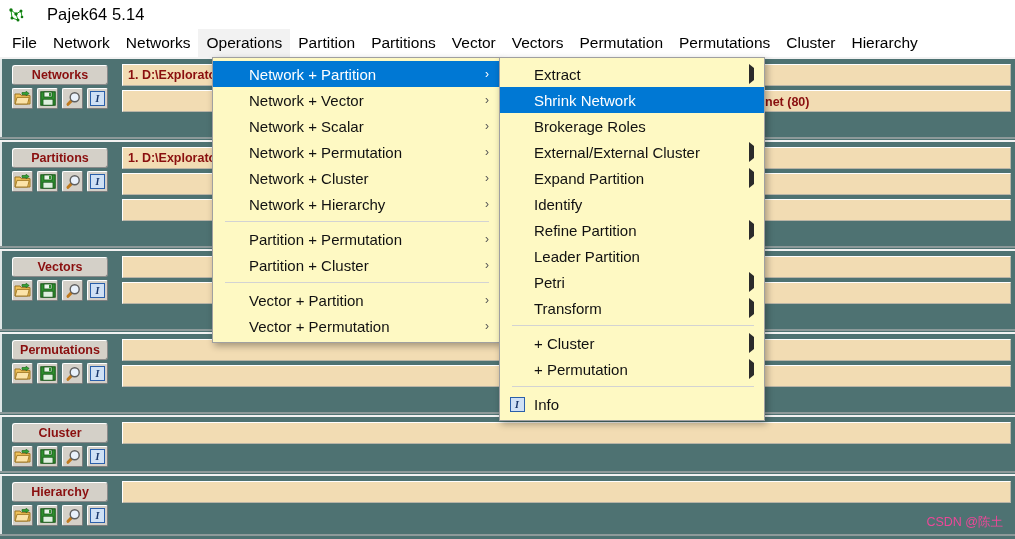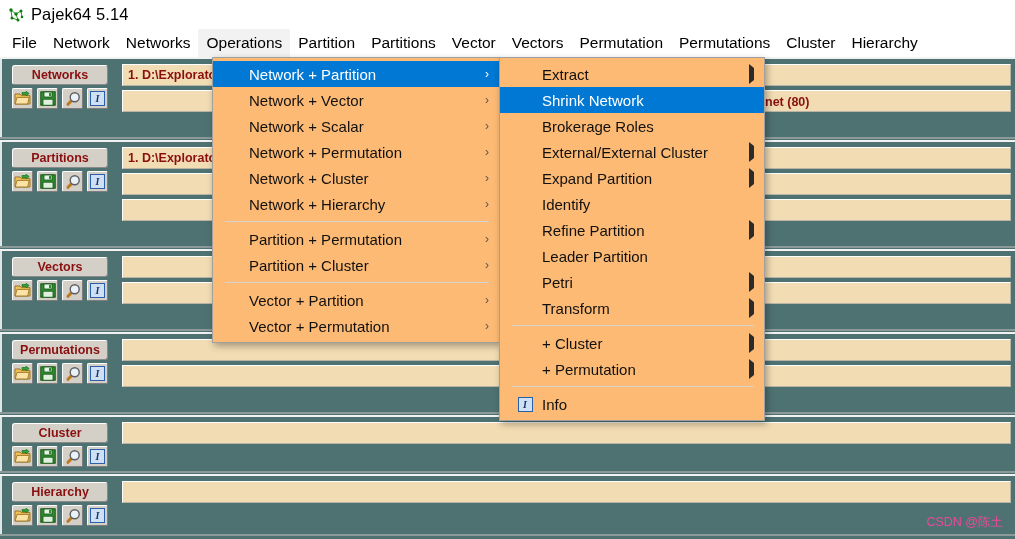--- a/index.html
+++ b/index.html
@@ -19,20 +19,21 @@
 
   
   .titlebar {
     position: absolute;
     left: 0; top: 0;
     width: 1015px; height: 29px;
     background: #ffffff;
     display: flex;
     align-items: center;
     padding-left: 7px;
+    gap: 16px;
   }
   .app-icon {
     width: 18px; height: 18px;
     position: relative;
     margin-right: 6px;
     flex: 0 0 auto;
   }
   .app-icon svg { display: block; }
   .app-title {
     font-size: 16.5px;
@@ -149,21 +150,21 @@
     color: #8a0f0f;
     overflow: hidden;
     white-space: nowrap;
     cursor: text;
   }
   .field.empty { color: transparent; }
 
   
   .popup {
     position: absolute;
-    background: #fdba74;
+    background: #fef9c3;
     border: 1px solid #a0a0a0;
     box-shadow: 2px 3px 7px rgba(0,0,0,0.32);
     padding: 3px 0;
     font-size: 15px;
     z-index: 60;
   }
   .popup-row {
     display: flex;
     align-items: center;
     height: 26px;
@@ -199,21 +200,21 @@
     height: 1px;
     background: #d3d3d3;
     margin: 4px 10px 4px 12px;
   }
 
   #menu-operations { left: 212px; top: 57px; width: 288px; }
   #menu-operations .popup-row { padding-left: 36px; }
   #menu-operations .arrow { position: absolute; right: 10px; font-size: 12px; font-weight: normal; }
 
   #menu-netpart { left: 499px; top: 57px; width: 266px; }
-  #menu-netpart .popup-row { padding-left: 8px; }
+  #menu-netpart .popup-row { padding-left: 0; }
 
   .tri { width: 0; height: 0; border-left: 5px solid #2b2b2b; border-top: 4px solid transparent; border-bottom: 4px solid transparent; }
 
   .info-ico {
     width: 15px; height: 15px;
     background: #cfe0f5;
     border: 1px solid #2a5faa;
     display: flex; align-items: center; justify-content: center;
     font-size: 10px; font-style: italic; font-weight: bold;
     color: #17356b;

